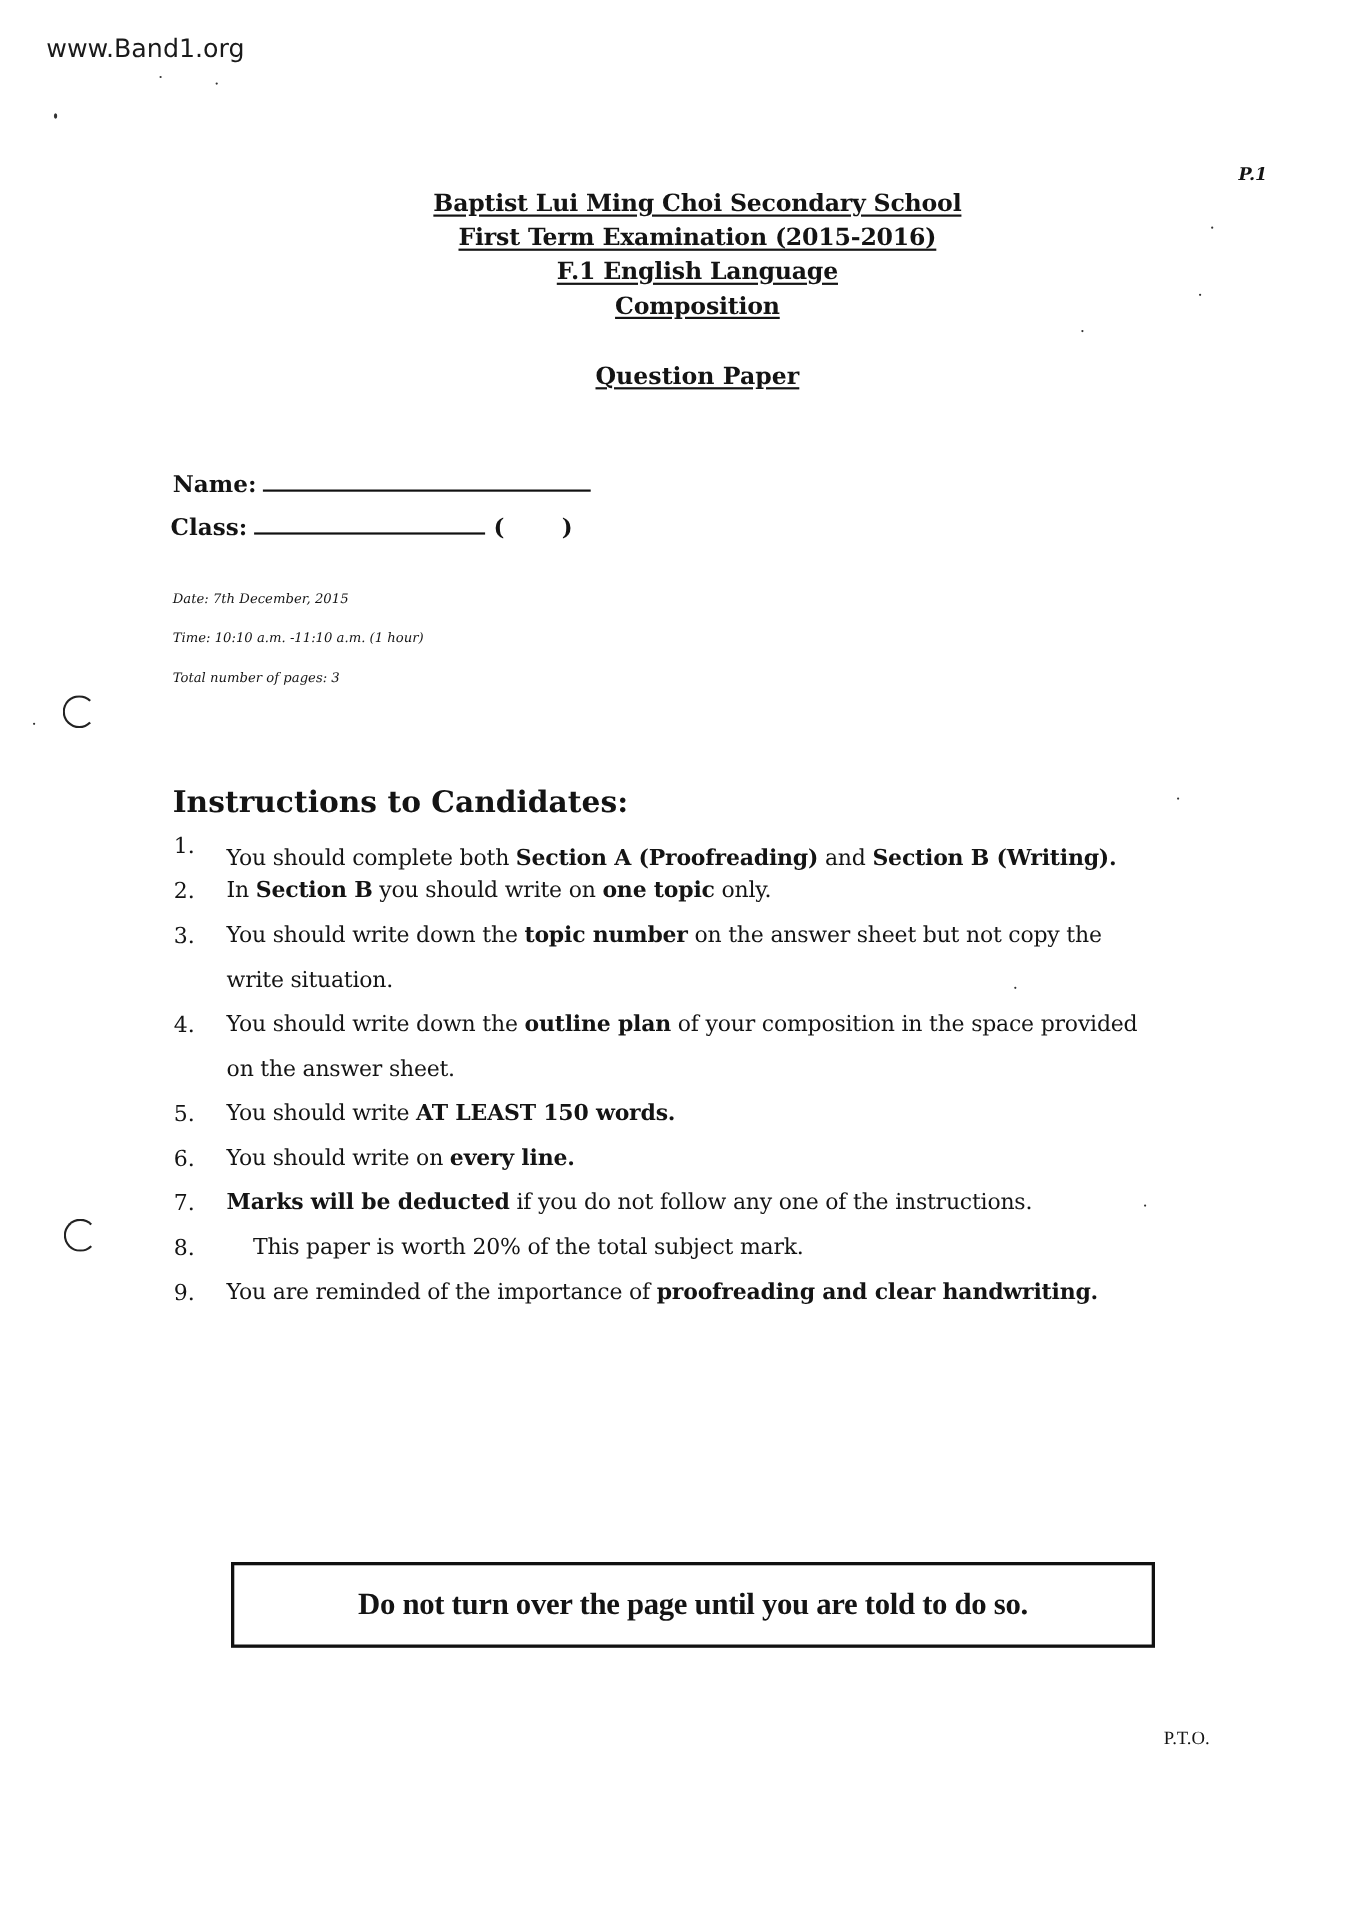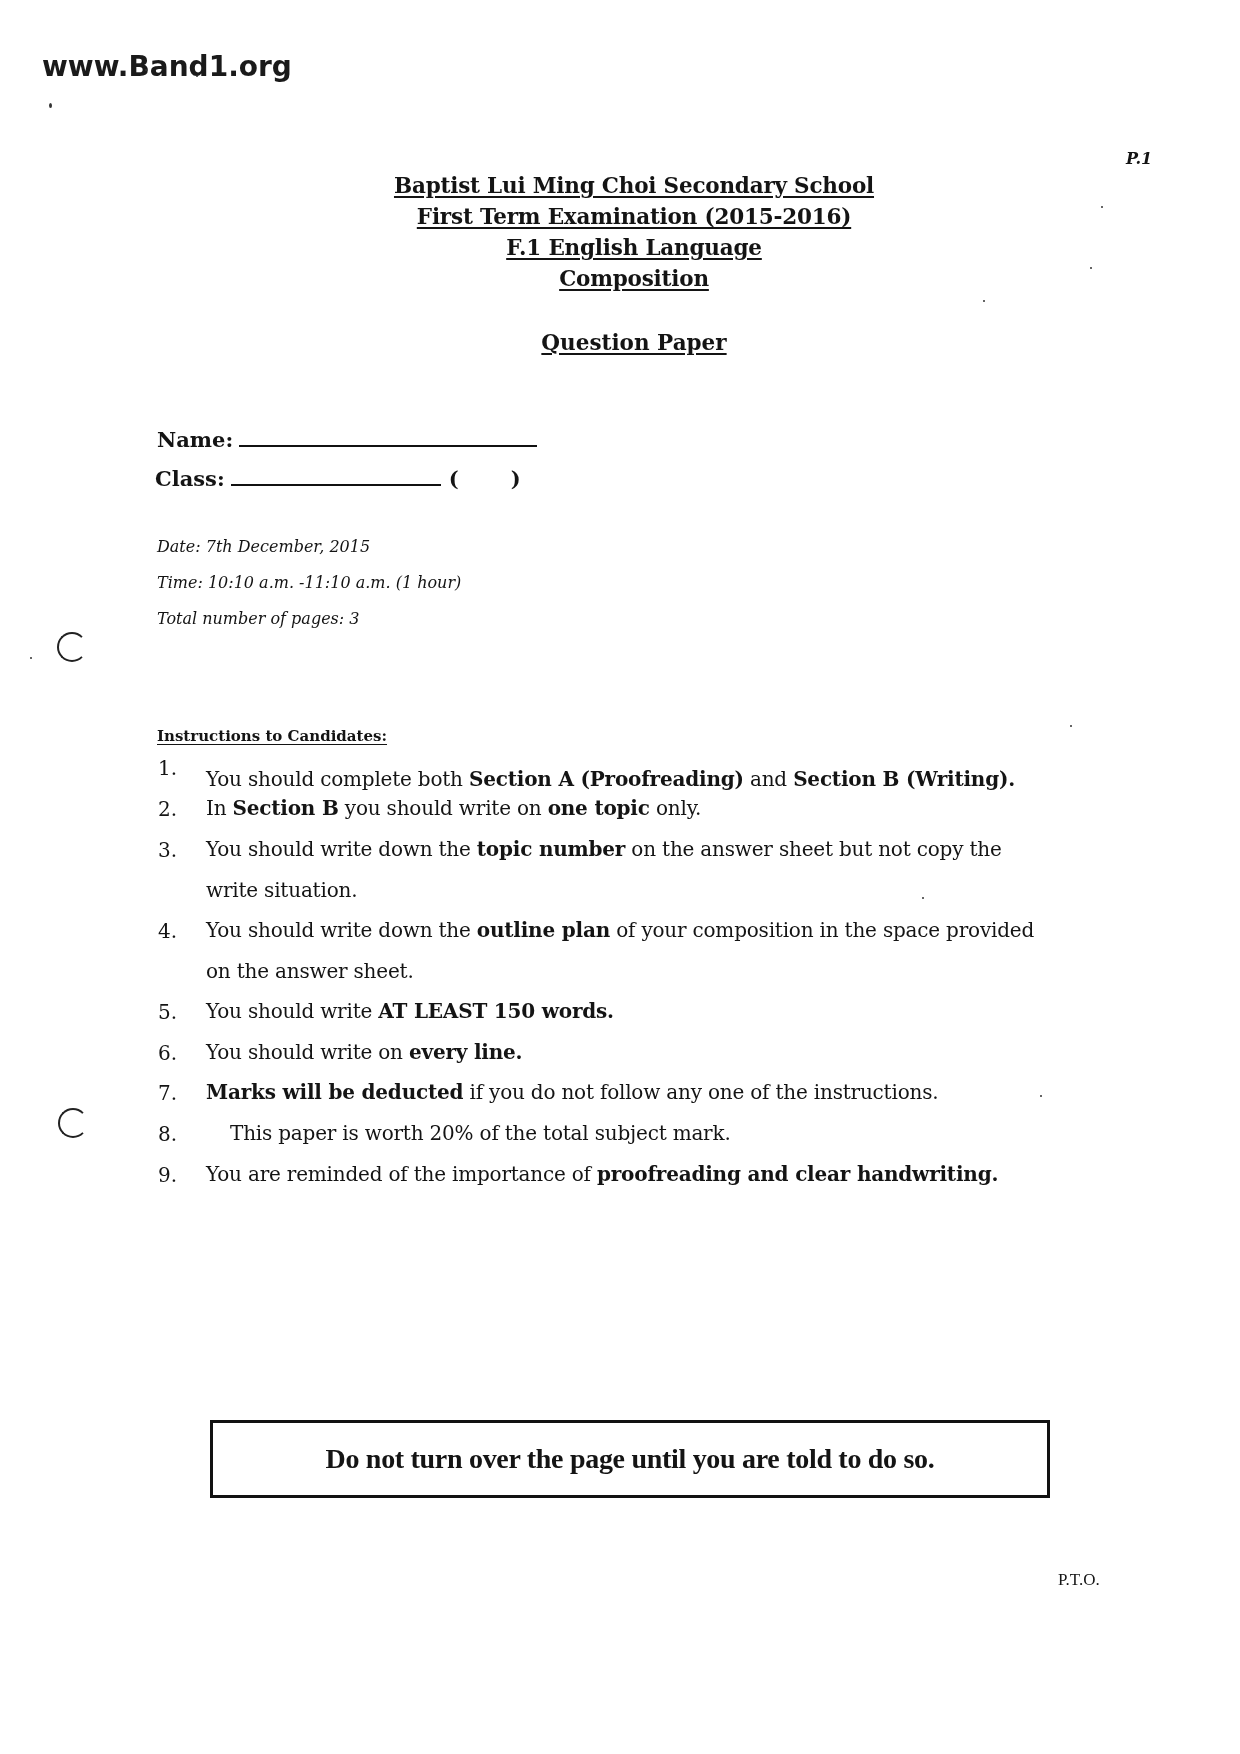--- a/index.html
+++ b/index.html
@@ -1,30 +1,30 @@
 <!DOCTYPE html>
 <html><head>
   <meta charset="utf-8">
   <style>
     html, body { margin: 0; padding: 0; }
     body {
       width: 1240px; height: 1754px; background: #ffffff; position: relative; overflow: hidden;
       color: #141414; font-family: "DejaVu Serif", "Liberation Serif", serif;
     }
     .abs { position: absolute; white-space: nowrap; }
-    .watermark { left: 42px; top: 50px; font-family: "DejaVu Sans", "Liberation Sans", sans-serif; font-size: 28px; color: #1a1a1a; font-weight: bold; }
+    .watermark { left: 42px; top: 32px; font-family: "DejaVu Sans", "Liberation Sans", sans-serif; font-size: 23px; color: #1a1a1a; }
     .page-num { left: 1126px; top: 149px; font-style: italic; font-weight: bold; font-size: 16px; }
     .heading { left: 0; width: 1268px; top: 170px; text-align: center; }
     .heading div { font-weight: bold; font-size: 21.5px; line-height: 31px; text-decoration: underline; text-underline-offset: 3px; letter-spacing: -0.2px; }
     .qp { left: 0; width: 1268px; top: 330px; text-align: center; font-weight: bold; font-size: 21.5px; text-decoration: underline; text-underline-offset: 3px; }
     .field { font-weight: bold; font-size: 21px; }
     .field .line { display: inline-block; border-bottom: 2px solid #111; vertical-align: baseline; height: 1px; margin-left: 6px; }
     .paren { display: inline-block; margin-left: 8px; }
-    .meta { left: 157px; font-style: italic; font-size: 16px; }
-    .instr-head { left: 157px; top: 714px; font-weight: bold; font-size: 15px; text-decoration: underline; text-underline-offset: 3px; margin-top: 13px; }
+    .meta { left: 157px; font-style: italic; font-size: 12px; }
+    .instr-head { left: 157px; top: 714px; font-weight: bold; font-size: 27px; text-underline-offset: 3px; }
     .num { position: absolute; left: 158px; font-size: 20px; }
     .txt { position: absolute; left: 206px; font-size: 20px; white-space: nowrap; letter-spacing: -0.2px; }
     .txt b { font-weight: bold; }
     .notice {
       left: 210px; top: 1420px; width: 840px; height: 78px; border: 3px solid #111; box-sizing: border-box;
       display: flex; align-items: center; justify-content: center;
       font-family: "Liberation Serif", "DejaVu Serif", serif; font-weight: bold; font-size: 28px; letter-spacing: -0.3px;
     }
     .pto { left: 1058px; top: 1570px; font-size: 17px; font-family: "Liberation Serif", serif; }
     .hole { position: absolute; width: 30px; height: 30px; border-radius: 50%; border: 2px solid #222; border-right-color: transparent; box-sizing: border-box; }

